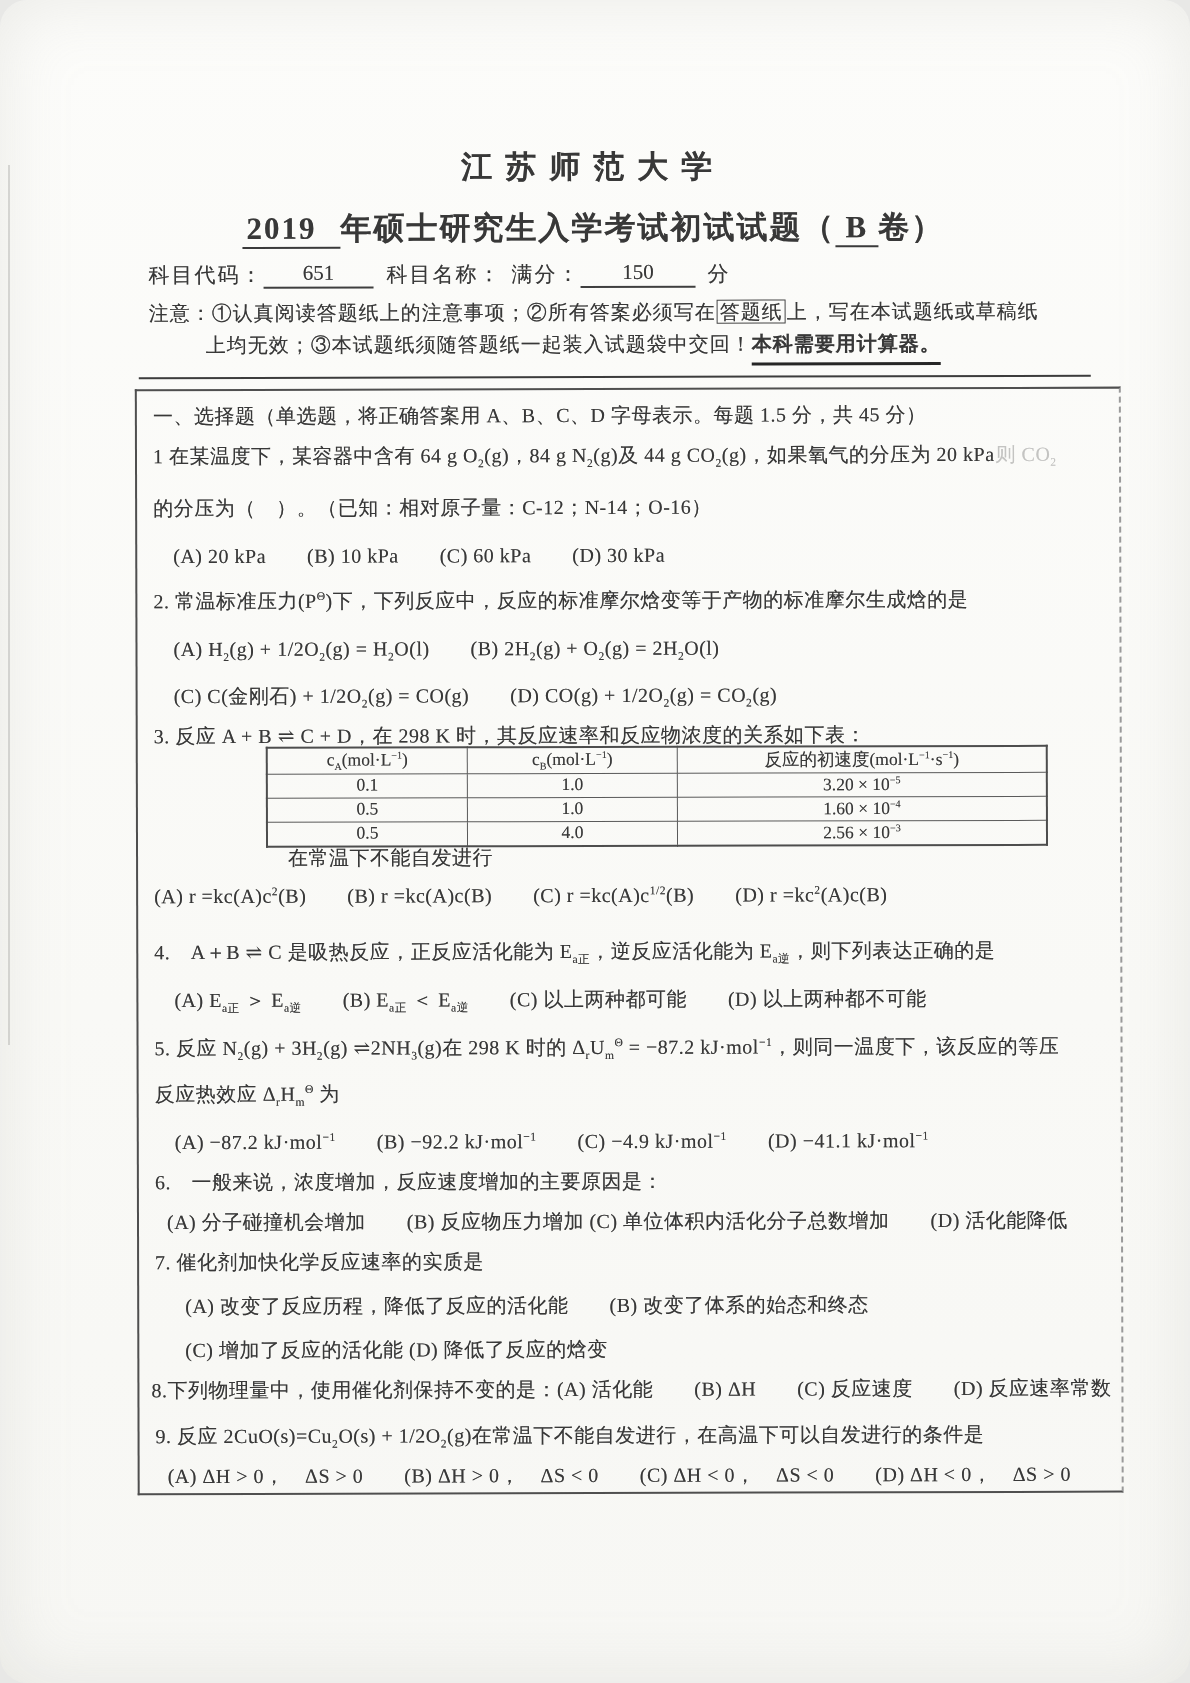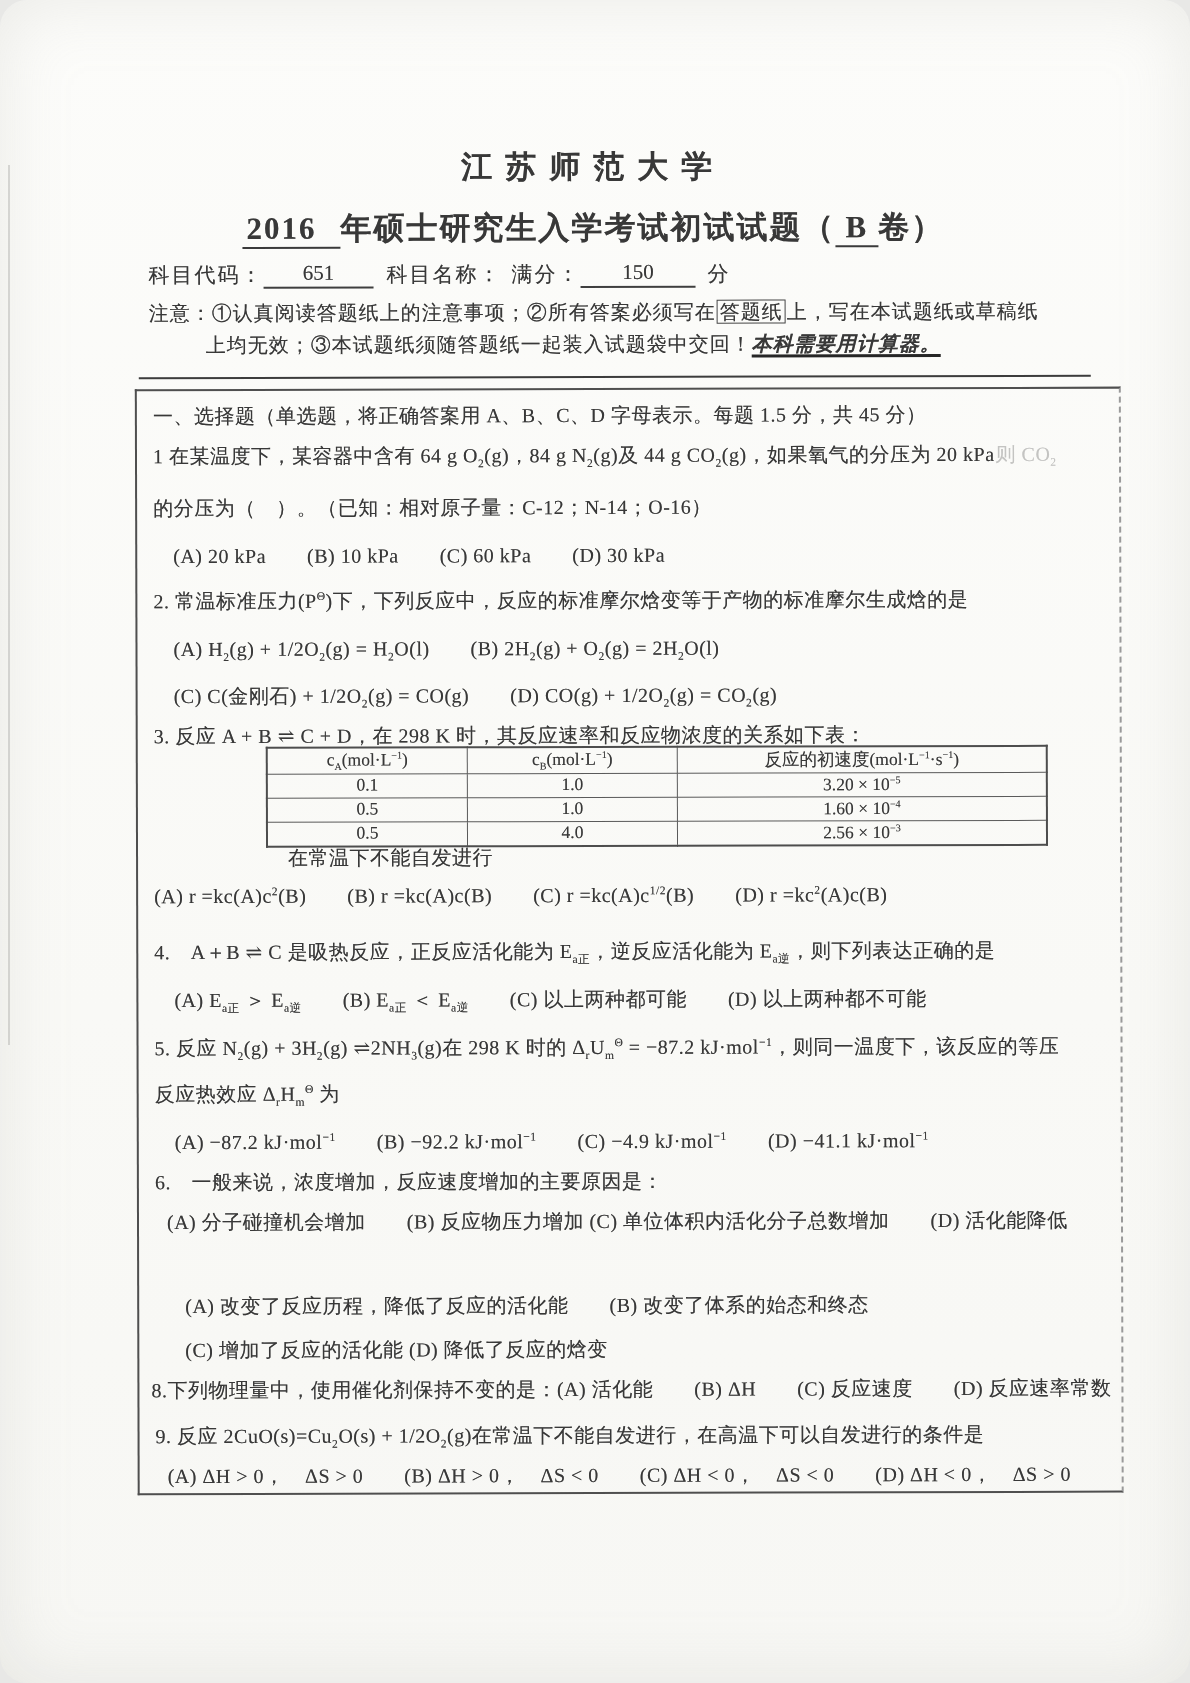--- a/index.html
+++ b/index.html
@@ -27,21 +27,21 @@
   .meta{top:260px;left:150px;width:965px;display:flex;align-items:flex-end;font-size:21px;}
   .meta .lbl{flex:0 0 auto;letter-spacing:2px;}
   .meta .val{border-bottom:2px solid #3f3f3f;text-align:center;padding-bottom:1px;}
   .meta .v-code{flex:0 0 110px;}
   .meta .v-name{flex:1 1 auto;}
   .meta .v-score{flex:0 0 115px;}
 
   .notice1{top:299px;left:150px;font-size:20px;letter-spacing:1px;}
   .notice2{top:331px;left:207px;font-size:20px;letter-spacing:1px;}
   .boxed{border:1.5px solid #454545;padding:0 2px;margin:15px 1px;}
-  .emph{font-weight:bold;border-bottom:3px solid #262626;padding-bottom:0px;font-style:italic;}
+  .emph{font-weight:bold;border-bottom:3px solid #262626;padding-bottom:8px;}
 
   .rule{position:absolute;top:376px;left:140px;width:952px;height:2px;background:#3c3c3c;}
 
   .qbox{
     position:absolute;top:388px;left:136px;width:982px;height:1102px;
     border:2px solid #4f4f4f;border-right:2px dashed #9a9a9a;
     overflow:visible;
   }
   .qbox .line{font-size:20px;letter-spacing:.5px;}
   .faint{opacity:.28;margin-left:1px;}
@@ -64,21 +64,21 @@
 <body>
 
 <div class="sheet">
   <div class="edge-line"></div>
 
   <div class="content">
 
     <div class="line univ">江苏师范大学</div>
 
     <div class="line maintitle">
-      <span class="u-year">2016</span><span>年硕士研究生入学考试初试试题（</span><span class="u-paper">B</span><span>卷）</span>
+      <span class="u-year">2019</span><span>年硕士研究生入学考试初试试题（</span><span class="u-paper">B</span><span>卷）</span>
     </div>
 
     <div class="line meta">
       <span class="lbl">科目代码：</span>
       <span class="val v-code">651</span>
       <span class="lbl" style="margin-left:13px">科目名称：</span>
       <span class="lbl" style="margin-left:10px">满分：</span>
       <span class="val v-score">150</span>
       <span class="lbl" style="margin-left:12px">分</span>
     </div>
@@ -139,20 +139,21 @@
       <div class="line" style="top:548px;left:16px">4.　A＋B ⇌ C 是吸热反应，正反应活化能为 E<sub>a正</sub>，逆反应活化能为 E<sub>a逆</sub>，则下列表达正确的是</div>
       <div class="line" style="top:596px;left:36px">(A) E<sub>a正</sub> ＞ E<sub>a逆</sub>　　(B) E<sub>a正</sub> ＜ E<sub>a逆</sub>　　(C) 以上两种都可能　　(D) 以上两种都不可能</div>
 
       <div class="line" style="top:644px;left:16px">5. 反应 N<sub>2</sub>(g) + 3H<sub>2</sub>(g) ⇌2NH<sub>3</sub>(g)在 298 K 时的 Δ<sub>r</sub>U<sub>m</sub><sup>Θ</sup> = −87.2 kJ·mol<sup>−1</sup>，则同一温度下，该反应的等压</div>
       <div class="line" style="top:690px;left:16px">反应热效应 Δ<sub>r</sub>H<sub>m</sub><sup>Θ</sup> 为</div>
       <div class="line" style="top:738px;left:36px">(A) −87.2 kJ·mol<sup>−1</sup>　　(B) −92.2 kJ·mol<sup>−1</sup>　　(C) −4.9 kJ·mol<sup>−1</sup>　　(D) −41.1 kJ·mol<sup>−1</sup></div>
 
       <div class="line" style="top:778px;left:16px">6.　一般来说，浓度增加，反应速度增加的主要原因是：</div>
       <div class="line" style="top:818px;left:28px">(A) 分子碰撞机会增加　　(B) 反应物压力增加 (C) 单位体积内活化分子总数增加　　(D) 活化能降低</div>
 
+      <div class="line" style="top:858px;left:16px">7. 催化剂加快化学反应速率的实质是</div>
       <div class="line" style="top:902px;left:46px">(A) 改变了反应历程，降低了反应的活化能　　(B) 改变了体系的始态和终态</div>
       <div class="line" style="top:946px;left:46px">(C) 增加了反应的活化能 (D) 降低了反应的焓变</div>
 
       <div class="line" style="top:986px;left:12px">8.下列物理量中，使用催化剂保持不变的是：(A) 活化能　　(B) ΔH　　(C) 反应速度　　(D) 反应速率常数</div>
 
       <div class="line" style="top:1032px;left:16px">9. 反应 2CuO(s)=Cu<sub>2</sub>O(s) + 1/2O<sub>2</sub>(g)在常温下不能自发进行，在高温下可以自发进行的条件是</div>
       <div class="line" style="top:1072px;left:28px">(A) ΔH &gt; 0，　ΔS &gt; 0　　(B) ΔH &gt; 0，　ΔS &lt; 0　　(C) ΔH &lt; 0，　ΔS &lt; 0　　(D) ΔH &lt; 0，　ΔS &gt; 0</div>
 
     </div>
   </div>

